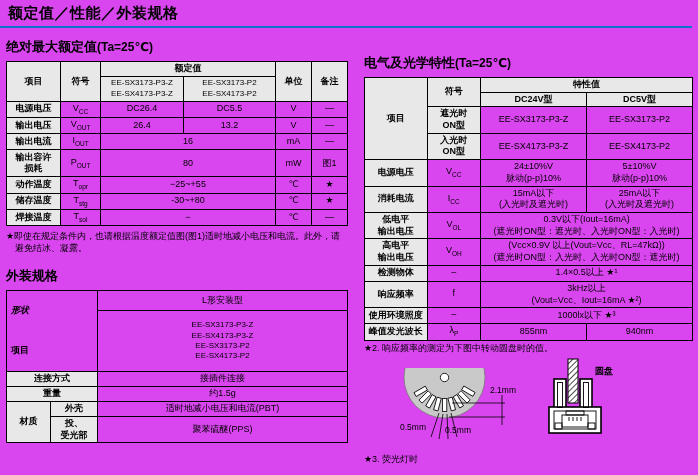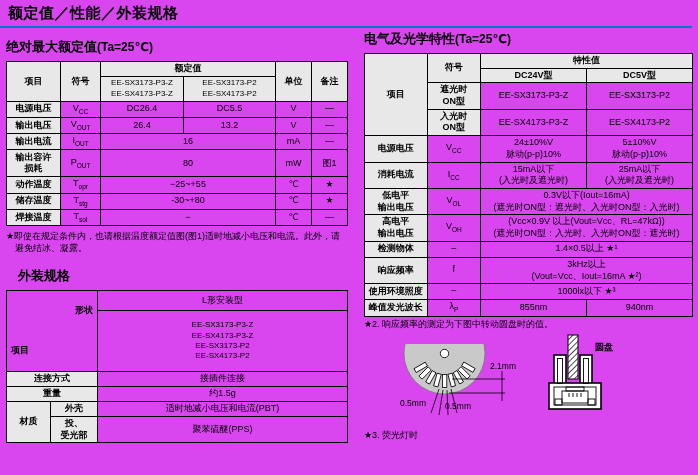--- a/index.html
+++ b/index.html
@@ -4,41 +4,41 @@
 <style>
   * { box-sizing: border-box; }
   html,body { margin:0; padding:0; background:#fff; }
   .page {
     position:relative; width:698px; height:475px; background:#d946ef;
     font-family:"Liberation Sans","DejaVu Sans",sans-serif; color:#000; overflow:hidden;
   }
   .title { position:absolute; left:8px; top:4px; font-size:15px; font-weight:bold; letter-spacing:.5px; }
   .title-rule { position:absolute; left:0; top:26px; width:692px; height:2px; background:#0d73cc; }
   .col-left  { position:absolute; left:6px;  top:38px; width:341px; }
-  .col-right { position:absolute; left:364px; top:30px; width:329px; }
+  .col-right { position:absolute; left:364px; top:54px; width:329px; }
   .sec { font-size:13px; font-weight:bold; margin:0 0 5px 0; }
   .sec .cond { font-size:12px; }
-  .sec2 { margin-top:13px;margin-left:12px; }
+  .sec2 { margin-top:13px; }
   table.t { border-collapse:collapse; table-layout:fixed; width:100%; font-size:9px; }
   .t td { border:1px solid #000; padding:1px 3px; text-align:center; vertical-align:middle;
           white-space:pre-line; line-height:1.3; height:15px; }
   .g   { background:#e8e8e8; }
   .lbl { font-weight:bold; }
   .tl  { text-align:left; }
   .thb { border-bottom-width:2px; }
   .mdl { font-size:8px; line-height:1.4; }
   sub { font-size:6.5px; }
   .t1 tr.hr1 td { height:11px; }
   .t1 tr.hr2 td { height:25px; }
   .t1 tr.tall td { height:27px; }
   .note { font-size:9px; line-height:1.35; margin-top:4px; }
   .hang { padding-left:9px; text-indent:-9px; }
   .t2 tr.models td { height:46px; }
   .t2 td.shapecell { padding:2px 4px; vertical-align:top; }
-  .shapecell .shape { text-align:right; font-weight:bold; }
+  .shapecell .shape { text-align:left; font-weight:bold;font-style:italic; }
   .shapecell .itemlbl { text-align:left; font-weight:bold; margin-top:17px; }
   .t3 tr.h13 td { height:12px; }
   .t3 tr.h14 td { height:13px; }
   .t3 tr.on td { height:25px; }
   .diagram { position:relative; height:92px; margin-top:3px; }
   .disc-svg   { position:absolute; left:26px;  top:0; }
   .sensor-svg { position:absolute; left:182px; top:0; }
   svg text { font-family:"Liberation Sans","DejaVu Sans",sans-serif; fill:#000; }
 </style>
 </head>

